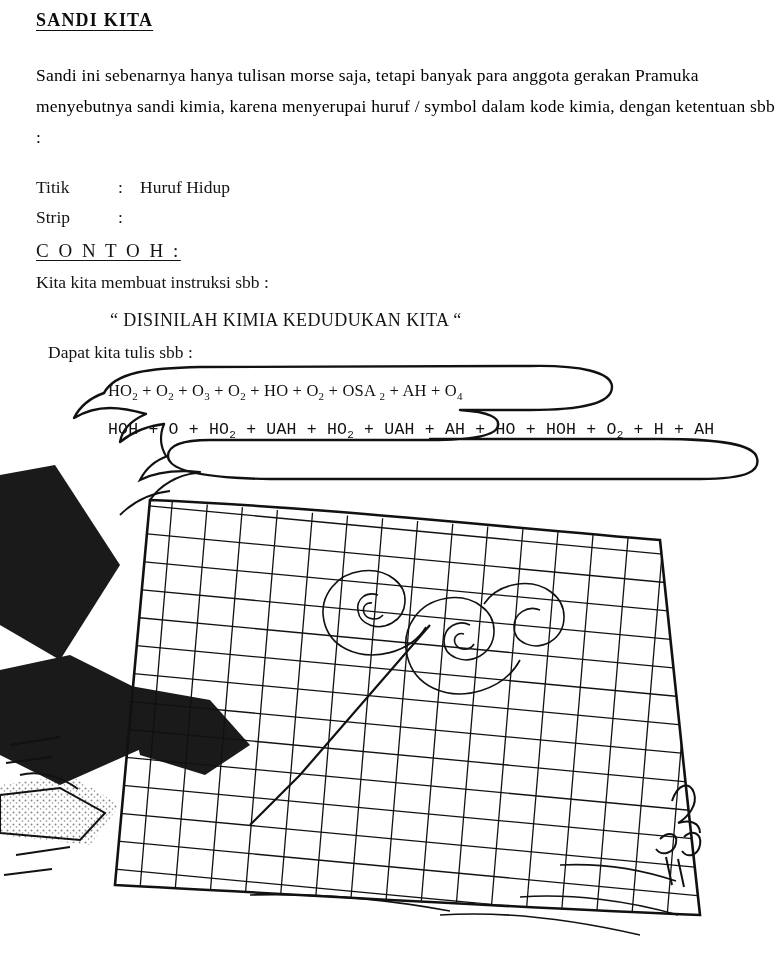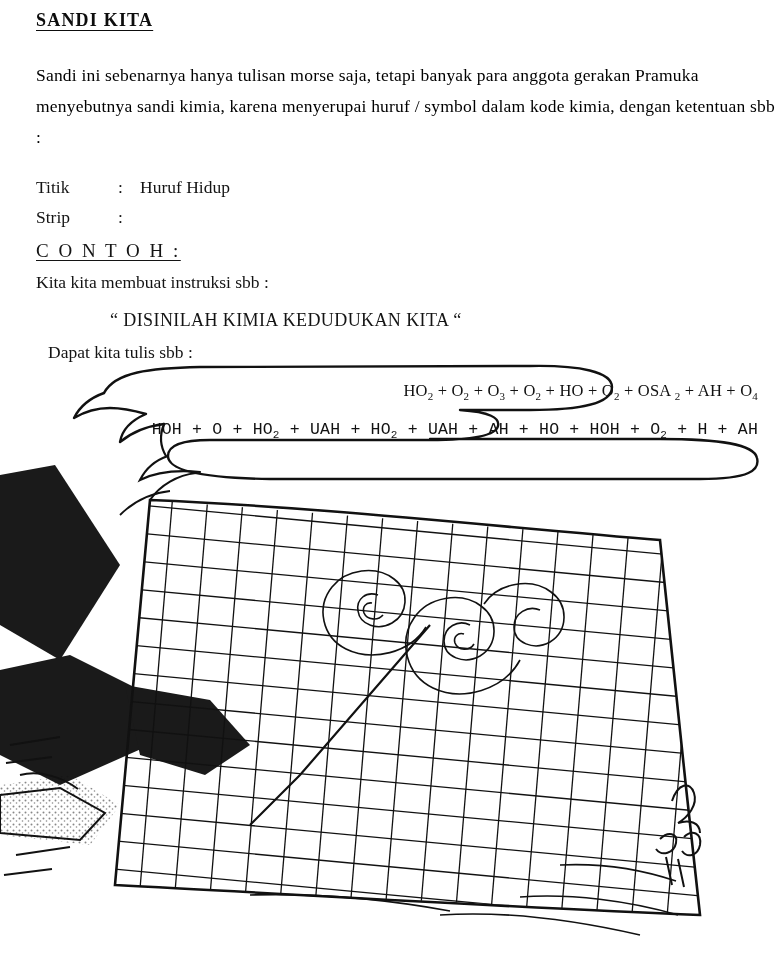--- a/index.html
+++ b/index.html
@@ -117,21 +117,20 @@
   }
   .formula {
     position: absolute;
     left: 48px;
     top: 14px;
     width: 650px;
     font-size: 16.5px;
     line-height: 34px;
     color: #111111;
     letter-spacing: 0.2px;
-    text-align: right;
   }
   .formula sub { font-size: 11px; }
   .f-row { white-space: nowrap; }
   .f-row.r2 { padding-left: 4px; }
   .f-row.r3 { padding-left: 0px; font-family: Liberation Mono, monospace; }
 
   
   .illustration {
     position: absolute;
     left: 0;

